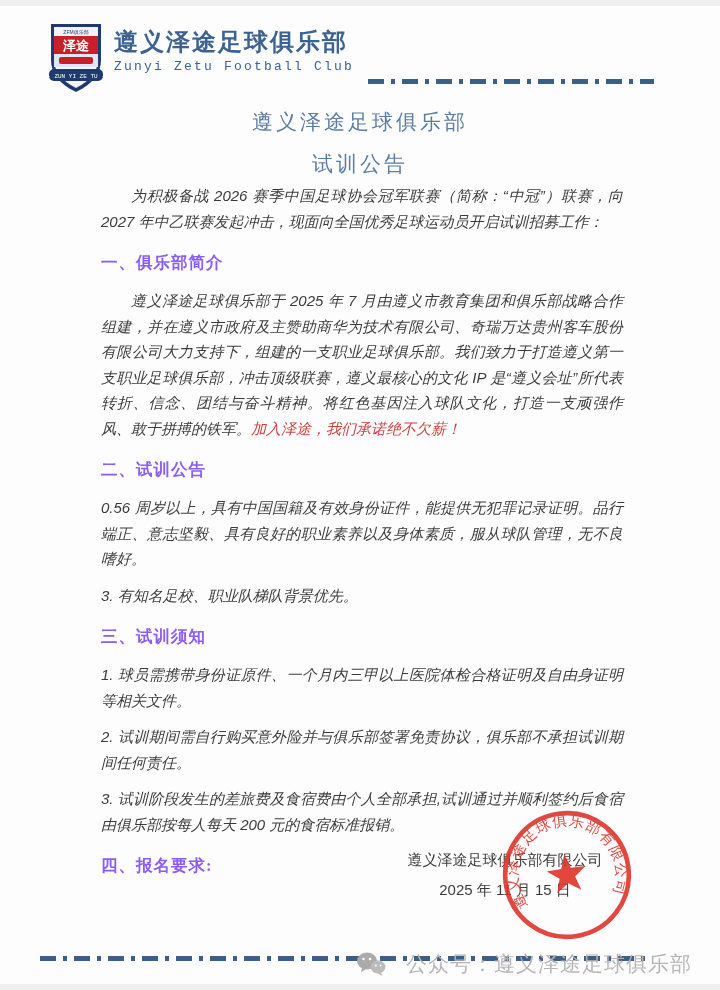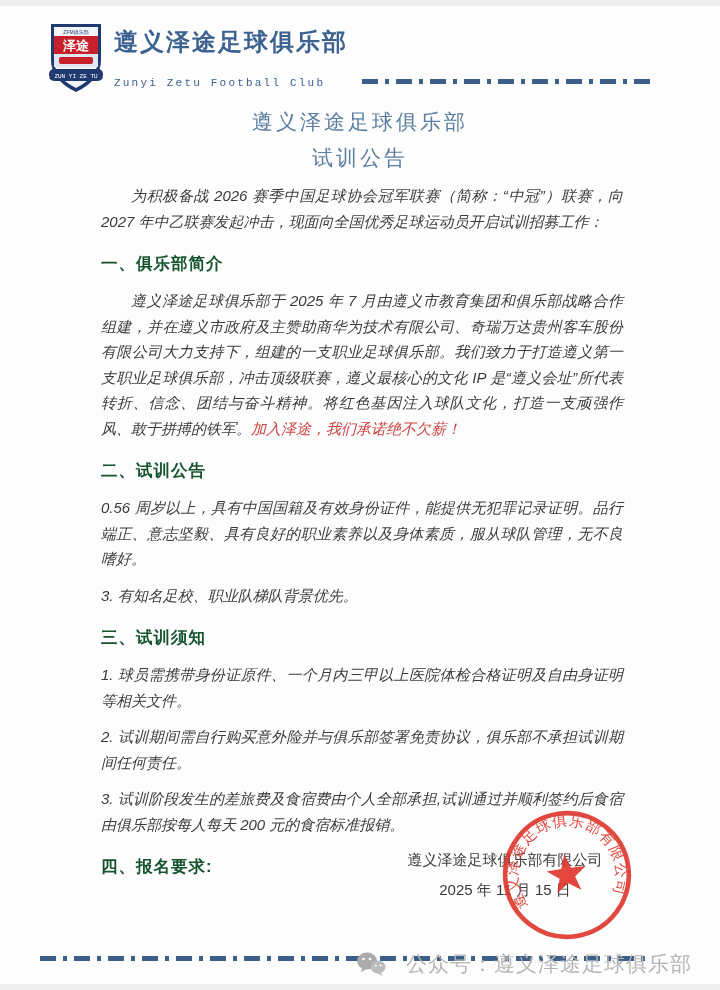--- a/index.html
+++ b/index.html
@@ -10,36 +10,36 @@
     color:#3b3b3b;
   }
   .edge-top,.edge-bottom{position:absolute;left:0;right:0;height:6px;background:#efefef;}
   .edge-top{top:0;} .edge-bottom{bottom:0;}
 
   
   .header{position:absolute;top:22px;left:48px;right:66px;height:74px;display:flex;align-items:flex-start;}
   .logo{width:56px;height:72px;flex:0 0 auto;}
   .head-names{margin-left:10px;}
   .club-cn{font-size:24px;font-weight:bold;color:#3c6291;letter-spacing:2px;line-height:1.2;margin-top:6px;}
-  .club-en{font-size:11px;color:#3c6291;letter-spacing:2.2px;margin-top:20px;font-family:"Liberation Mono","DejaVu Sans Mono",monospace;}
+  .club-en{font-size:13px;color:#3c6291;letter-spacing:2.2px;margin-top:2px;font-family:"Liberation Mono","DejaVu Sans Mono",monospace;}
   .dashline{
     flex:1;height:5px;margin-left:14px;align-self:flex-end;margin-bottom:12px;
     background:repeating-linear-gradient(to right,#3c5f88 0 16px,transparent 16px 23px,#3c5f88 23px 27px,transparent 27px 34px);
   }
 
   
   .doc-title{position:absolute;left:0;right:0;text-align:center;color:#5b7da1;letter-spacing:3px;font-size:21px;font-weight:500;}
   .doc-title.t1{top:108px;}
-  .doc-title.t2{top:144px;}
+  .doc-title.t2{top:150px;}
 
   
   .content{position:absolute;left:101px;right:97px;top:183px;font-size:15px;line-height:1.7;text-align:justify;}
   .content p{margin:0 0 11px 0;font-style:italic;}
   .indent{text-indent:2em;}
-  h3.sec{font-size:16.5px;font-weight:600;color:#14532d;margin:15px 0 11px 0;letter-spacing:1px;}
+  h3.sec{font-size:16.5px;font-weight:600;color:#8b5cf6;margin:15px 0 11px 0;letter-spacing:1px;font-family:Liberation Serif, serif;}
   .red{color:#cd4242;}
 
   
   .signature{position:absolute;right:100px;top:845px;width:230px;text-align:center;font-size:15px;color:#3b3b3b;}
   .signature .line{line-height:30px;}
   .stamp{position:absolute;left:498px;top:806px;width:138px;height:138px;transform:rotate(-8deg);opacity:.9;}
 
   
   .footer-line{
     position:absolute;left:40px;right:70px;bottom:29px;height:5px;

